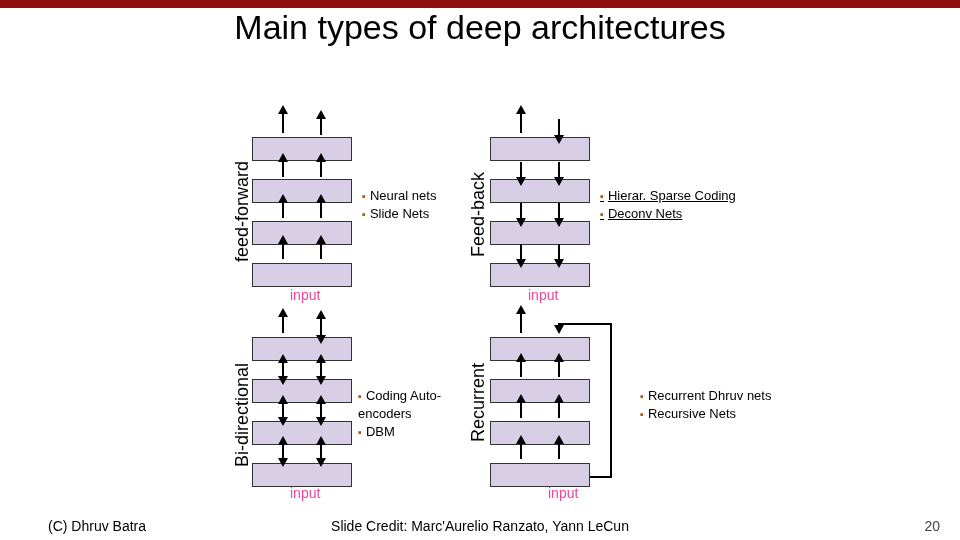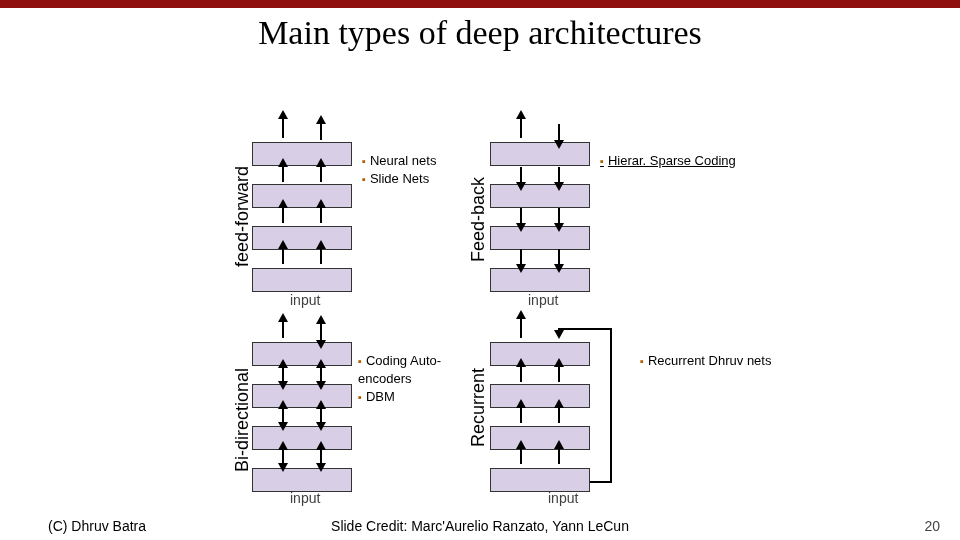--- a/index.html
+++ b/index.html
@@ -13,22 +13,20 @@
   }
   .top-bar {
     background: #8f0f0f;
     height: 8px;
     width: 100%;
   }
   .title {
     text-align: center;
     font-size: 34px;
     color: #000;
-    margin-top: 6px;
-    font-family: Liberation Serif, serif;
   }
   .content {
     position: relative;
     width: 100%;
     height: 440px;
   }
   
   .vlabel {
     position: absolute;
     font-size: 18px;
@@ -45,27 +43,28 @@
   .box {
     height: 22px;
     background: #d8cfe6;
     border: 1px solid #333;
     margin-bottom: 18px;
     position: relative;
   }
   .input-lbl {
     position: absolute;
     font-size: 14px;
-    color: #404040;
+    color: #ec4899;
   }
   .bullets {
     position: absolute;
     font-size: 13px;
     color: #000;
     line-height: 18px;
+    margin-top: 40px;
   }
   .bullets div::before {
     content: "▪";
     color: #b35a00;
     margin-right: 4px;
     font-size: 11px;
   }
   
   .arrow {
     position: absolute;
@@ -193,20 +192,21 @@
     <div class="arrow" style="width:2px; height:15px; top:107px; left:30px;">
         <div class="head-down"></div>
       </div>
     <div class="arrow" style="width:2px; height:15px; top:107px; left:68px;">
         <div class="head-down"></div>
       </div>
   </div>
   <div class="input-lbl" style="left:528px; top:240px;">input</div>
   <div class="bullets" style="left:600px; top:100px; width:170px;text-decoration:underline;">
     <div>Hierar. Sparse Coding</div>
+    <div>Deconv Nets</div>
   </div>
 
   <div class="panel" style="left:252px; top:290px;">
     <div class="box"></div>
     <div class="box"></div>
     <div class="box"></div>
     <div class="box"></div>
     <div class="arrow" style="width:2px; height:16px; top:-20px; left:30px;">
         <div class="head-up"></div>
       </div>
@@ -274,19 +274,20 @@
 
     <div class="arrow" style="width:2px; height:155px; top:-14px; left:120px;"></div>
     <div class="arrow" style="width:52px; height:2px; top:-14px; left:68px;">
         <div class="head-down" style="left:-4px;"></div>
       </div>
     <div class="arrow" style="width:22px; height:2px; top:139px; left:100px;"></div>
   </div>
   <div class="input-lbl" style="left:548px; top:438px;">input</div>
   <div class="bullets" style="left:640px; top:300px; width:170px;">
     <div>Recurrent Dhruv nets</div>
+    <div>Recursive Nets</div>
   </div>
 
 </div>
 
 <div class="footer-left">(C) Dhruv Batra</div>
 <div class="footer-center">Slide Credit: Marc'Aurelio Ranzato, Yann LeCun</div>
 <div class="footer-right">20</div>
 
 </body></html>

